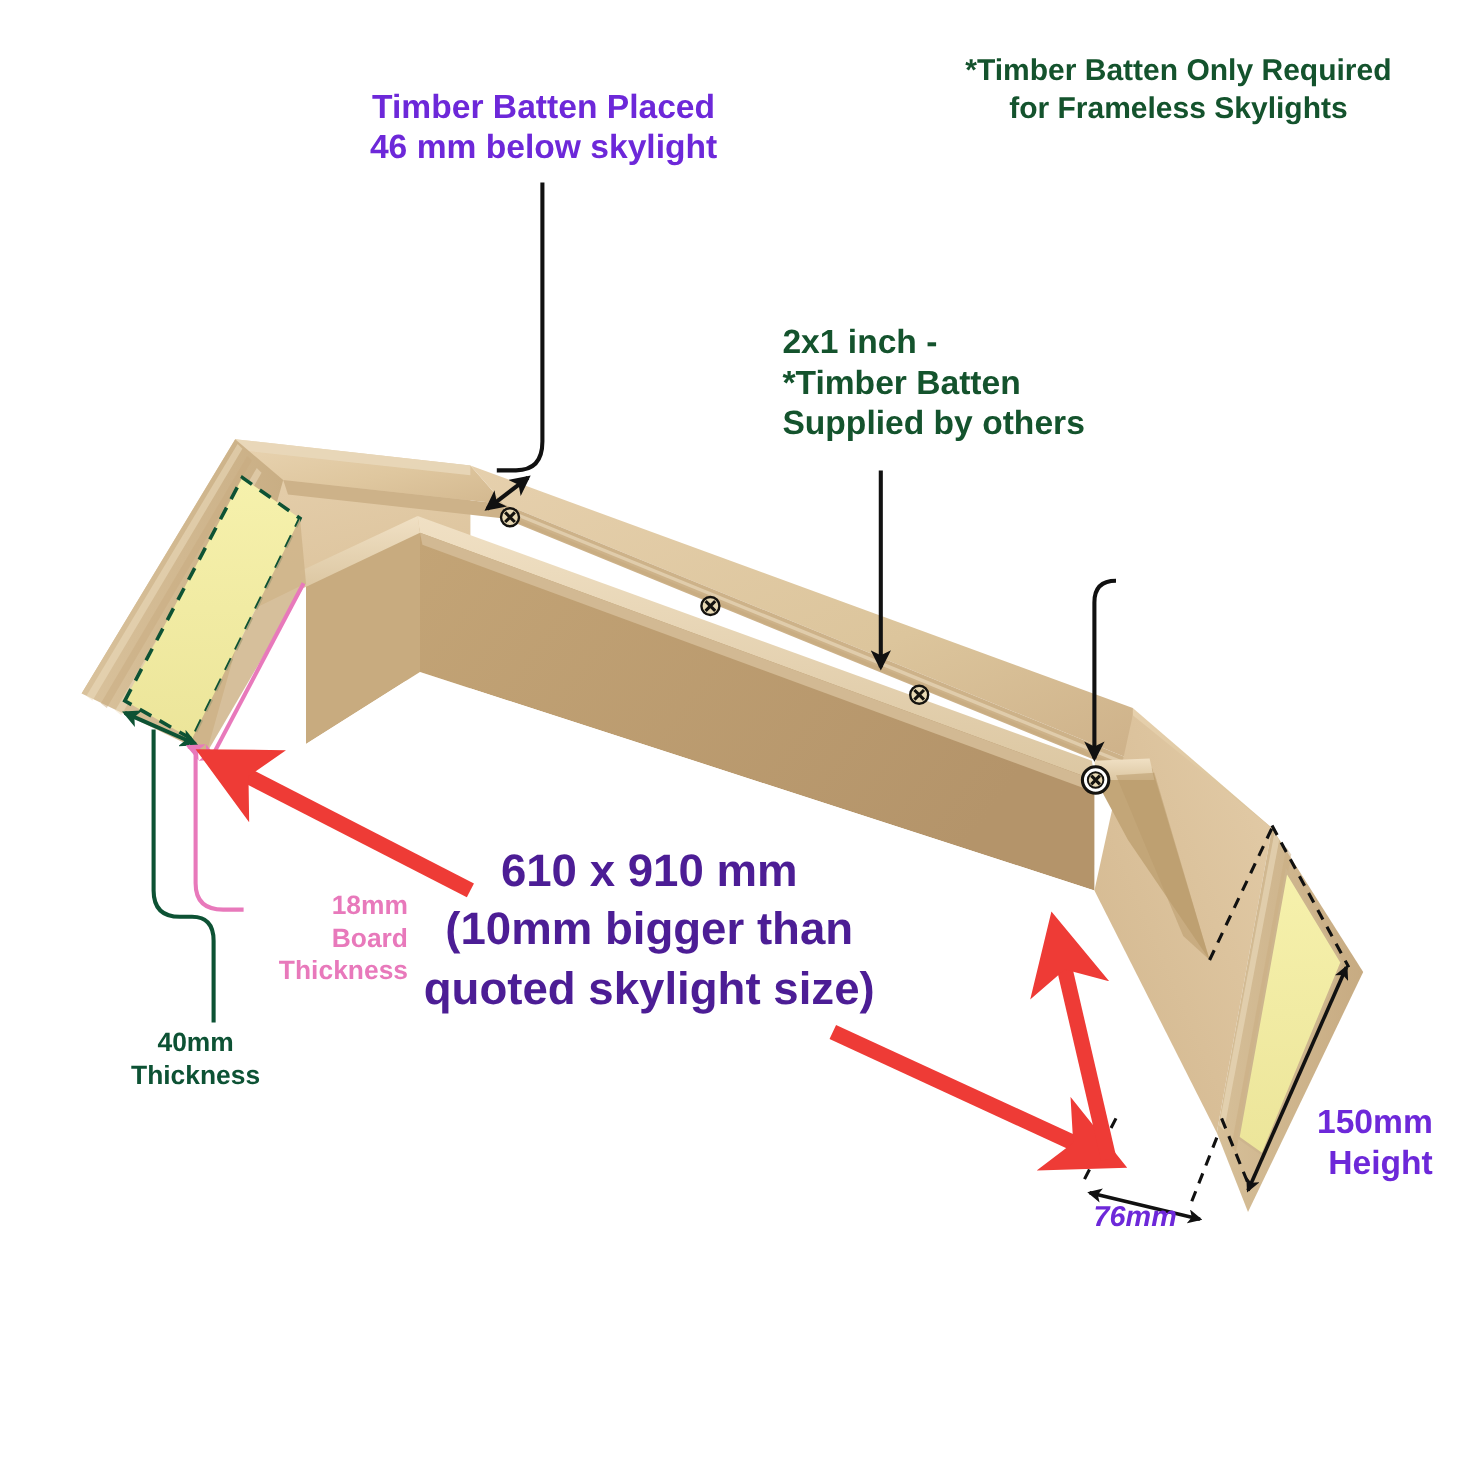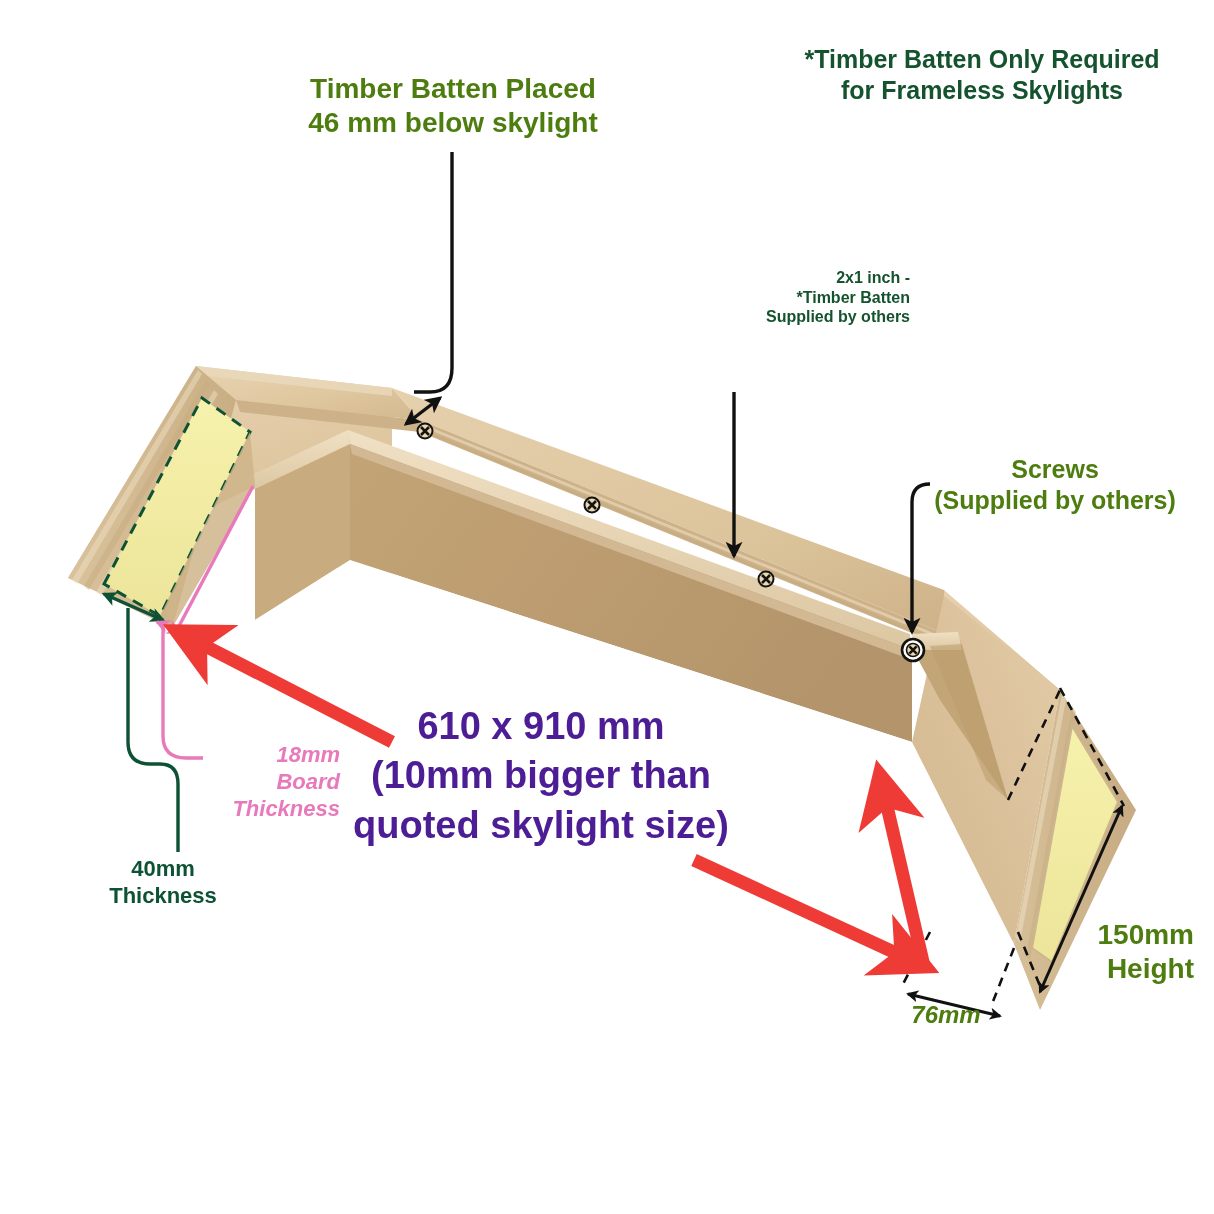--- a/index.html
+++ b/index.html
@@ -6,32 +6,32 @@
   html,body{margin:0;padding:0;background:#ffffff;}
   body{
     width:1214px;height:1214px;overflow:hidden;
     font-family:"Liberation Sans", sans-serif;
     position:relative;
   }
   #stage{position:absolute;inset:0;width:1214px;height:1214px;}
   svg#scene{position:absolute;left:0;top:0;width:1214px;height:1214px;}
 
   .lbl{position:absolute;font-weight:bold;line-height:1.22;white-space:pre-line;}
-  .lbl-black{color:#4d7c0f;}
+  .lbl-black{color:#6d28d9;}
   .lbl-blue{color:#14532d;}
   .lbl-red{color:#4c1d95;}
-  .lbl-pink{color:#e879bb;font-style:italic;}
+  .lbl-pink{color:#e879bb;}
   .lbl-green{color:#0d5234;}
 
   
   #label-batten-placement{left:268px;top:72px;width:370px;text-align:center;font-size:28px;}
   
   #label-frameless-note{left:760px;top:44px;width:444px;text-align:center;font-size:25px;}
   
-  #label-batten-spec{left:618px;top:268px;width:292px;text-align:right;font-size:16px;}
+  #label-batten-spec{left:652px;top:268px;width:292px;text-align:left;font-size:28px;}
   
   #label-screws{left:900px;top:454px;width:310px;text-align:center;font-size:25px;}
 
   
   #label-main-size{left:326px;top:702px;width:430px;text-align:center;font-size:38px;line-height:1.3;}
   
   #label-compatible{left:378px;top:884px;width:344px;text-align:center;font-size:22px;}
 
   
   #label-board-thickness{left:212px;top:742px;width:128px;text-align:right;font-size:22px;}
@@ -244,22 +244,20 @@
   <div class="lbl lbl-black" id="label-batten-placement">Timber Batten Placed
 46 mm below skylight</div>
 
   <div class="lbl lbl-blue" id="label-frameless-note">*Timber Batten Only Required
 for Frameless Skylights</div>
 
   <div class="lbl lbl-blue" id="label-batten-spec">2x1 inch -
 *Timber Batten
 Supplied by others</div>
 
-  <div class="lbl lbl-black" id="label-screws">Screws
-(Supplied by others)</div>
 
   <div class="lbl lbl-red" id="label-main-size">610 x 910 mm
 (10mm bigger than
 quoted skylight size)</div>
 
 
   <div class="lbl lbl-pink" id="label-board-thickness">18mm
 Board
 Thickness</div>
 

